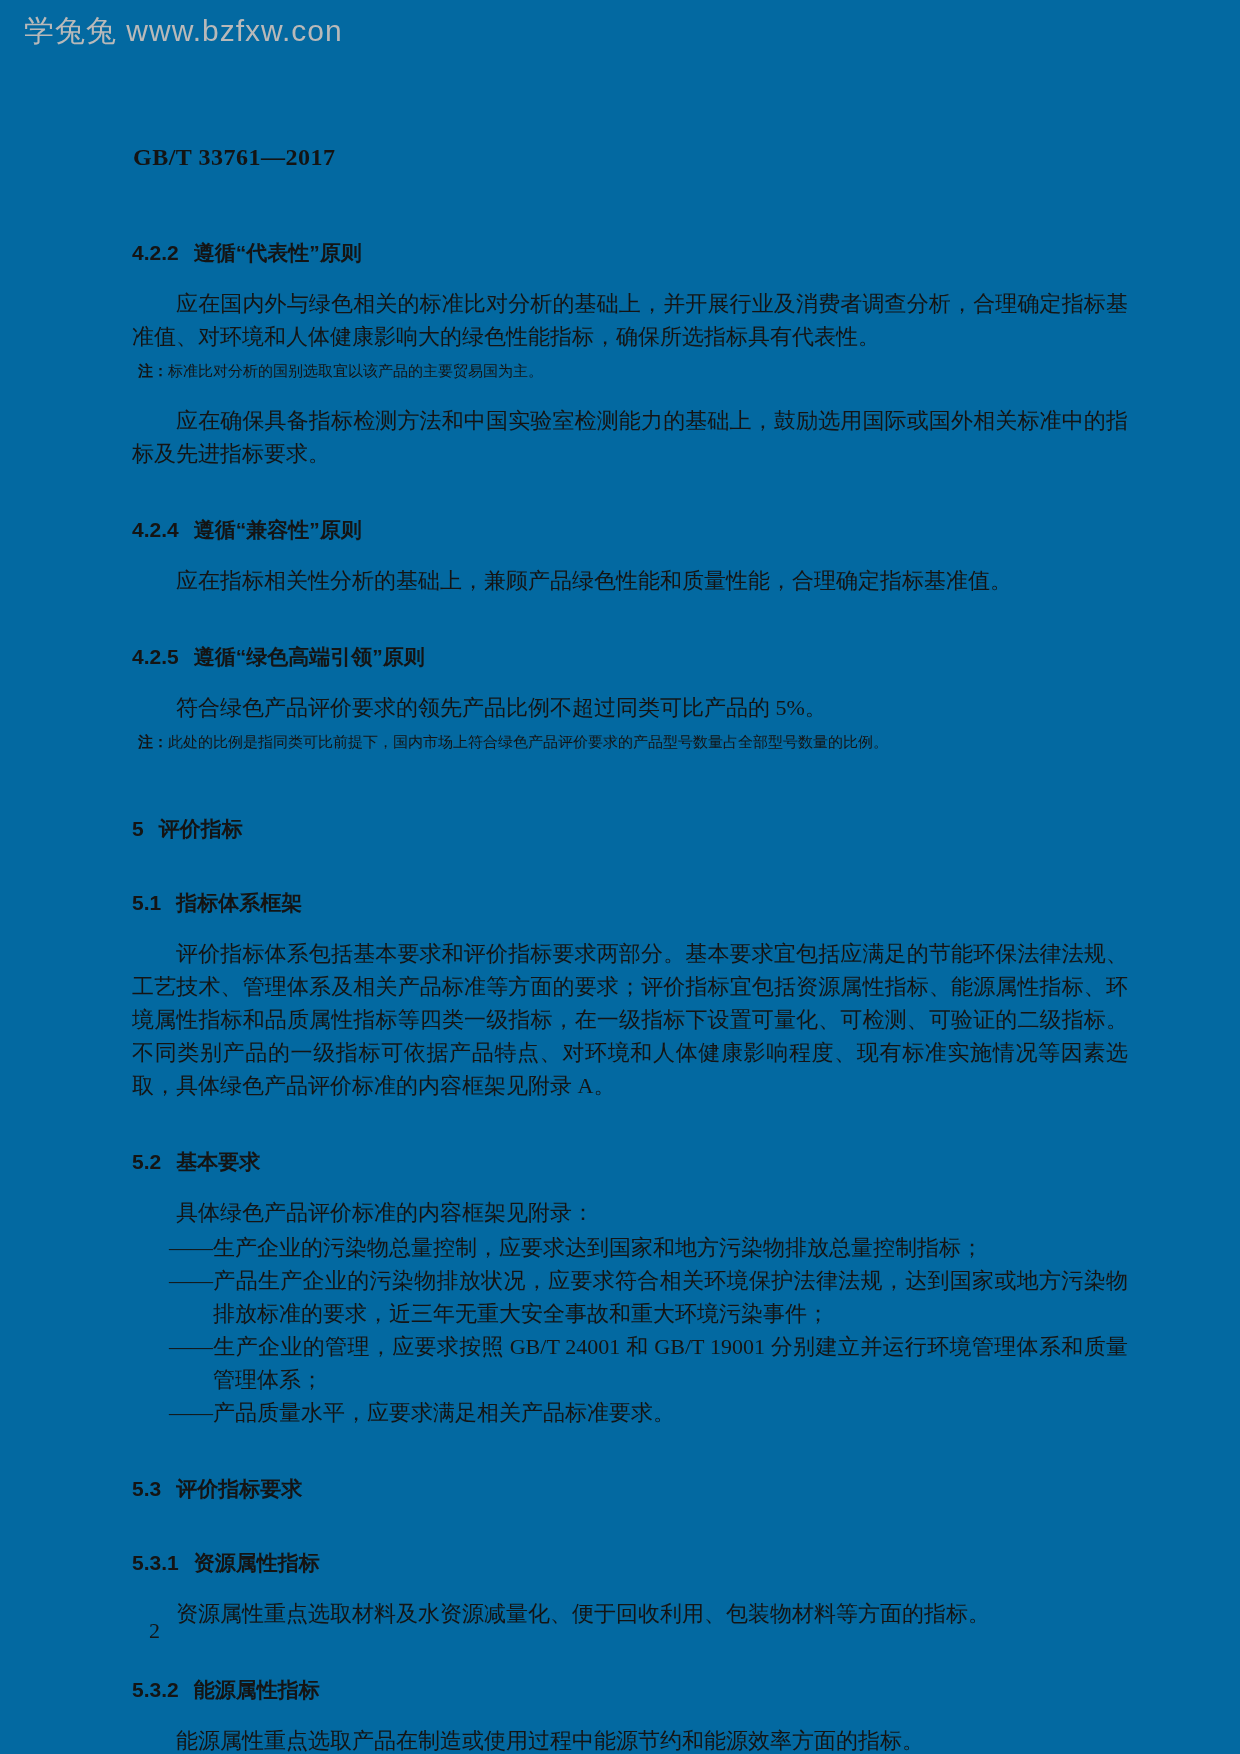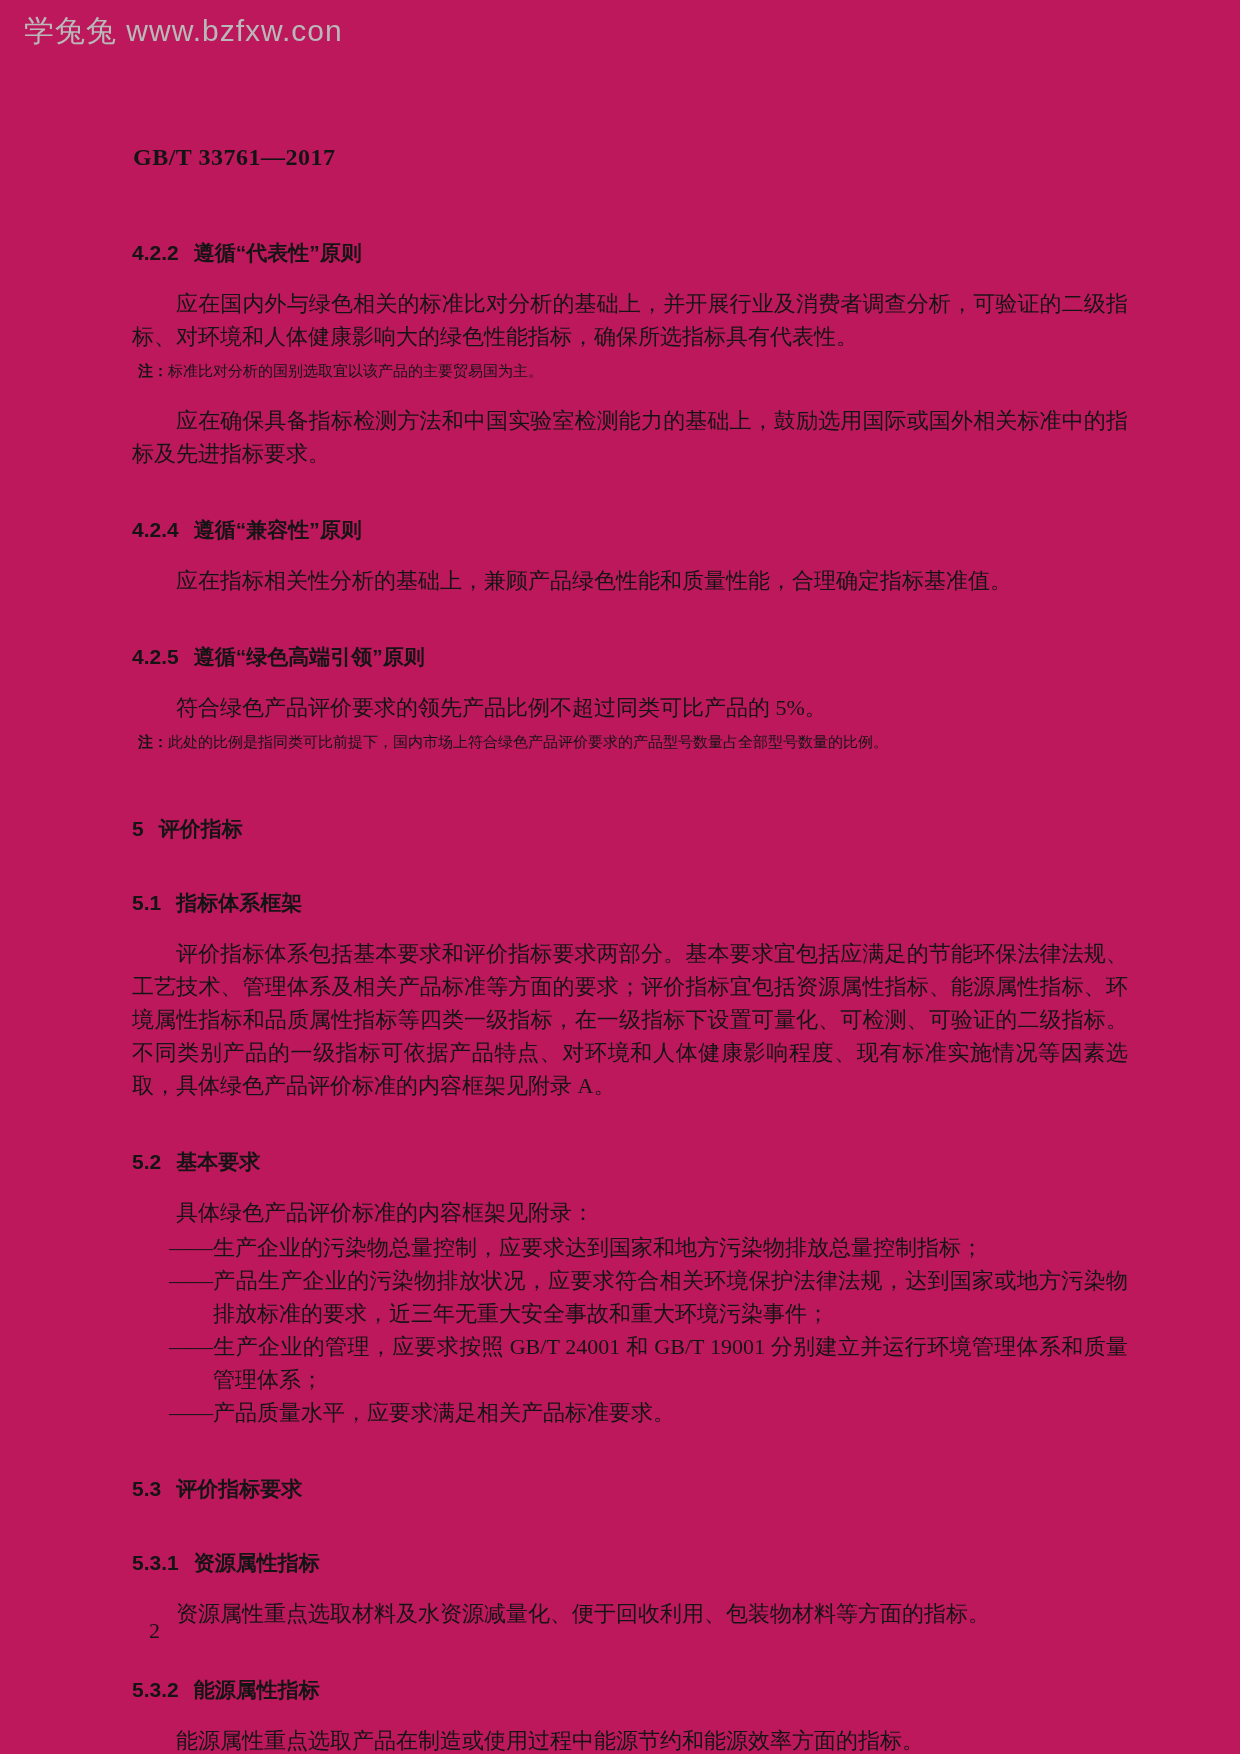--- a/index.html
+++ b/index.html
@@ -1,21 +1,21 @@
 <!DOCTYPE html>
 <html><head>
 <meta charset="utf-8">
 <style>
   html,body{margin:0;padding:0;}
   body{background:#ffffff;}
   .page{
     position:relative;
     width:1240px;
     height:1754px;
-    background:#be185d;
+    background:#0369a1;
     color:#141414;
     overflow:hidden;
   }
   .watermark{
     position:absolute;
     left:24px;
     top:12px;
     font:400 30px/38px "Liberation Sans", sans-serif;
     color:#b9b9b9;
     letter-spacing:1px;
@@ -87,21 +87,21 @@
 
   <div class="watermark">学兔兔 www.bzfxw.con</div>
 
   <div class="doc-number">GB/T 33761—2017</div>
 
   <div class="content">
 
     <div class="h first">
       <span class="num">4.2.2</span><span>遵循“代表性”原则</span>
     </div>
-    <p class="para">应在国内外与绿色相关的标准比对分析的基础上，并开展行业及消费者调查分析，可验证的二级指标、对环境和人体健康影响大的绿色性能指标，确保所选指标具有代表性。</p>
+    <p class="para">应在国内外与绿色相关的标准比对分析的基础上，并开展行业及消费者调查分析，合理确定指标基准值、对环境和人体健康影响大的绿色性能指标，确保所选指标具有代表性。</p>
     <div class="note">
       <span class="note-label">注：</span><span>标准比对分析的国别选取宜以该产品的主要贸易国为主。</span>
     </div>
 
     <p class="para">应在确保具备指标检测方法和中国实验室检测能力的基础上，鼓励选用国际或国外相关标准中的指标及先进指标要求。</p>
 
     <div class="h">
       <span class="num">4.2.4</span><span>遵循“兼容性”原则</span>
     </div>
     <p class="para">应在指标相关性分析的基础上，兼顾产品绿色性能和质量性能，合理确定指标基准值。</p>

